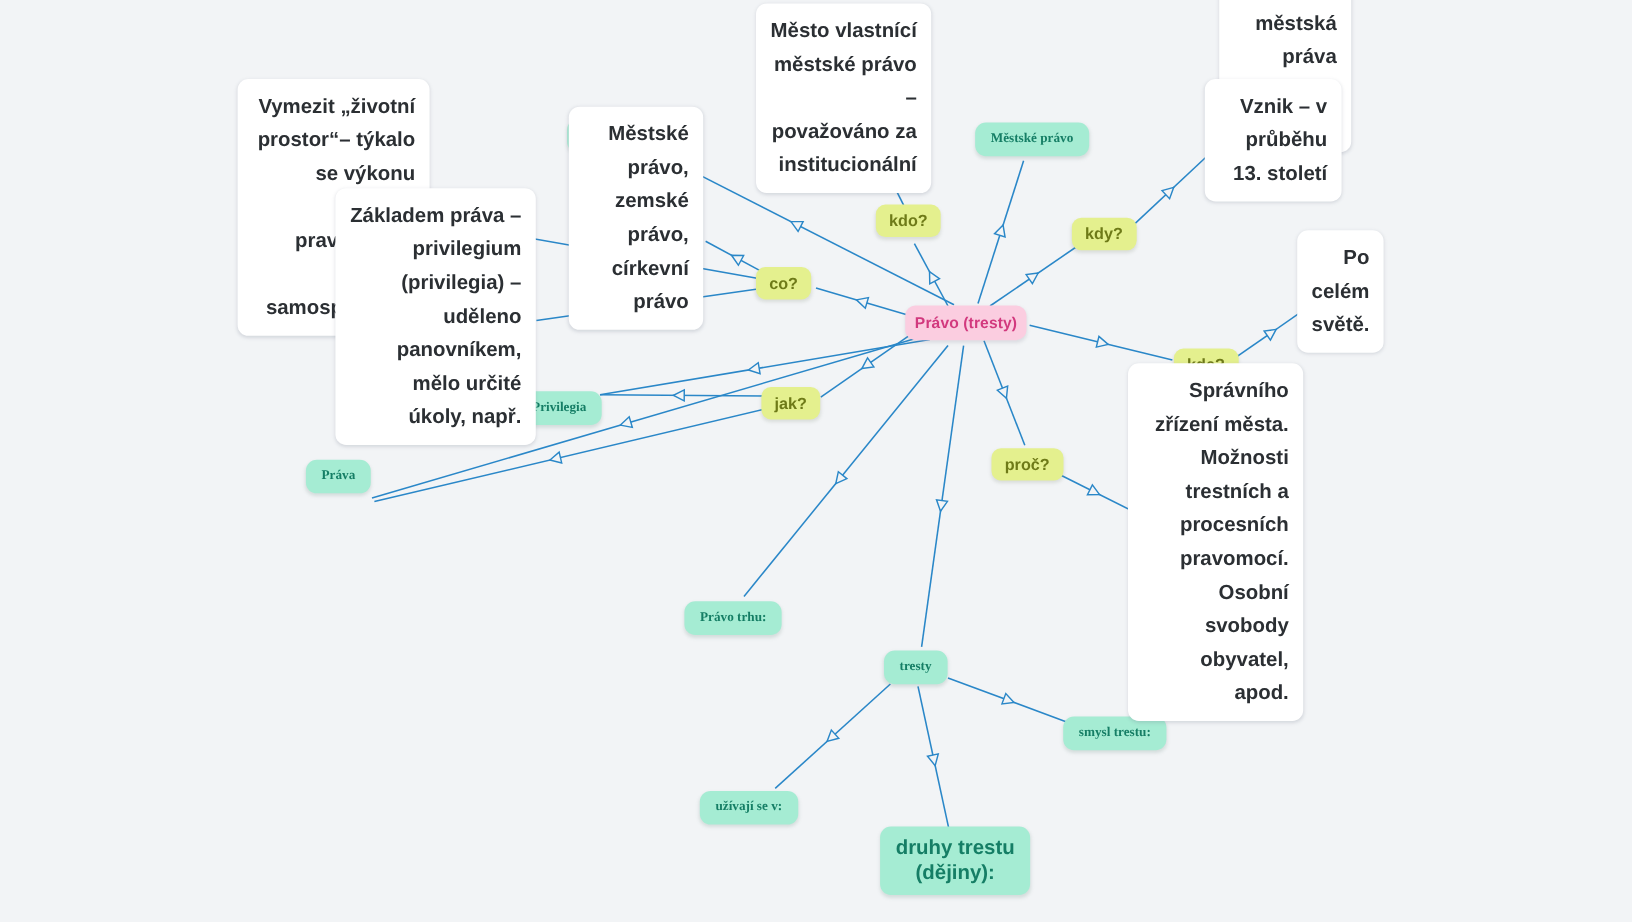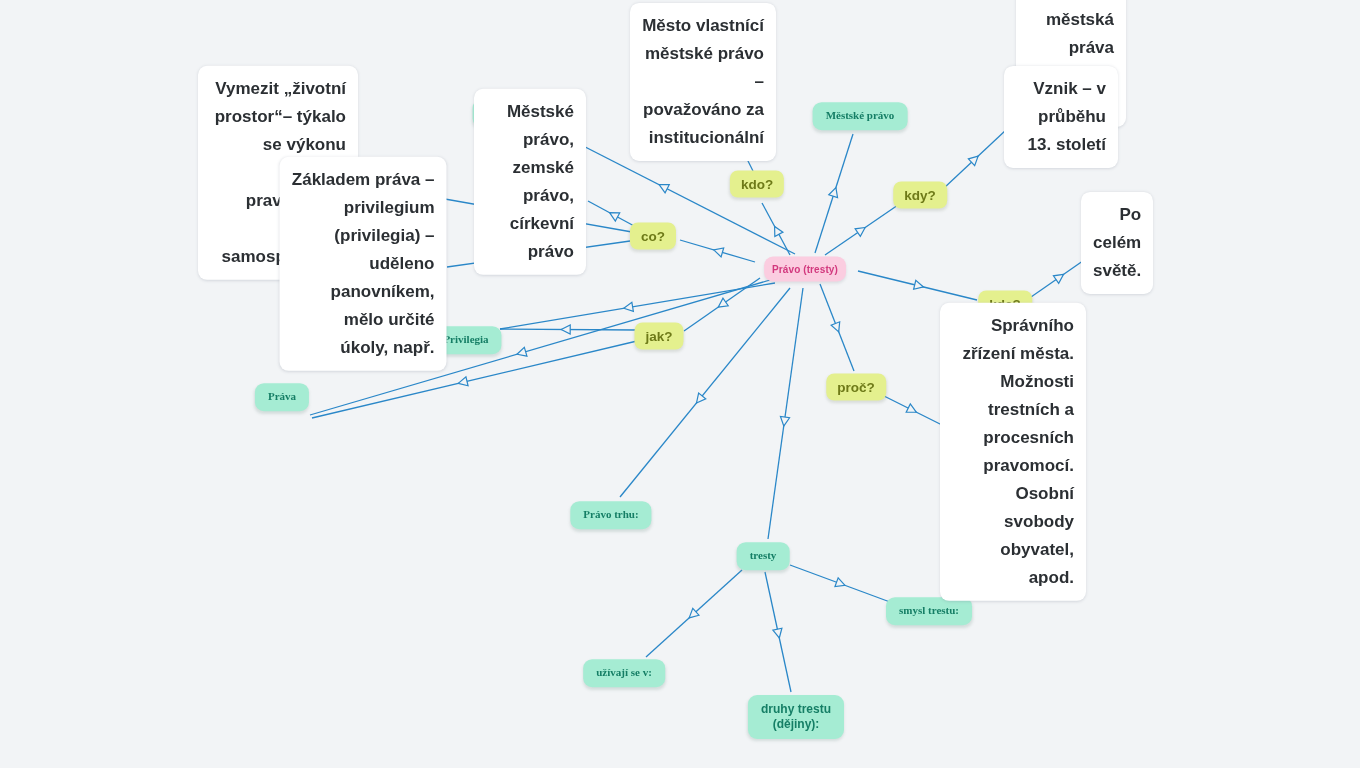--- a/index.html
+++ b/index.html
@@ -30,42 +30,42 @@
     align-items: center;
     justify-content: center;
     text-align: center;
     white-space: pre-line;
   }
   
   .n-center {
     background: #fbcde0;
     color: #d2397e;
     font-weight: bold;
-    font-size: 10px;
+    font-size: 13px;
     border-radius: 9px;
     padding: 7px 8px;
     box-shadow: 0 2px 3px rgba(120,120,140,0.18);
     letter-spacing: .1px;
   }
   
   .n-q {
     background: #e4f08e;
     color: #6e7a18;
     font-weight: bold;
     font-size: 13.5px;
     border-radius: 8px;
     padding: 6px 11px;
     box-shadow: 0 2px 3px rgba(120,130,110,0.20);
   }
   
   .n-g {
     background: #a5ecd3;
     color: #157e65;
     font-weight: bold;
-    font-size: 12px;
+    font-size: 17px;
     border-radius: 9px;
     padding: 7px 13px;
     box-shadow: 0 2px 3px rgba(110,140,130,0.22);
     line-height: 1.25;
   }
   .n-g.small { font-size: 11px; font-family: Liberation Serif, serif; }
   
   .n-note {
     background: #ffffff;
     color: #2b2f33;

